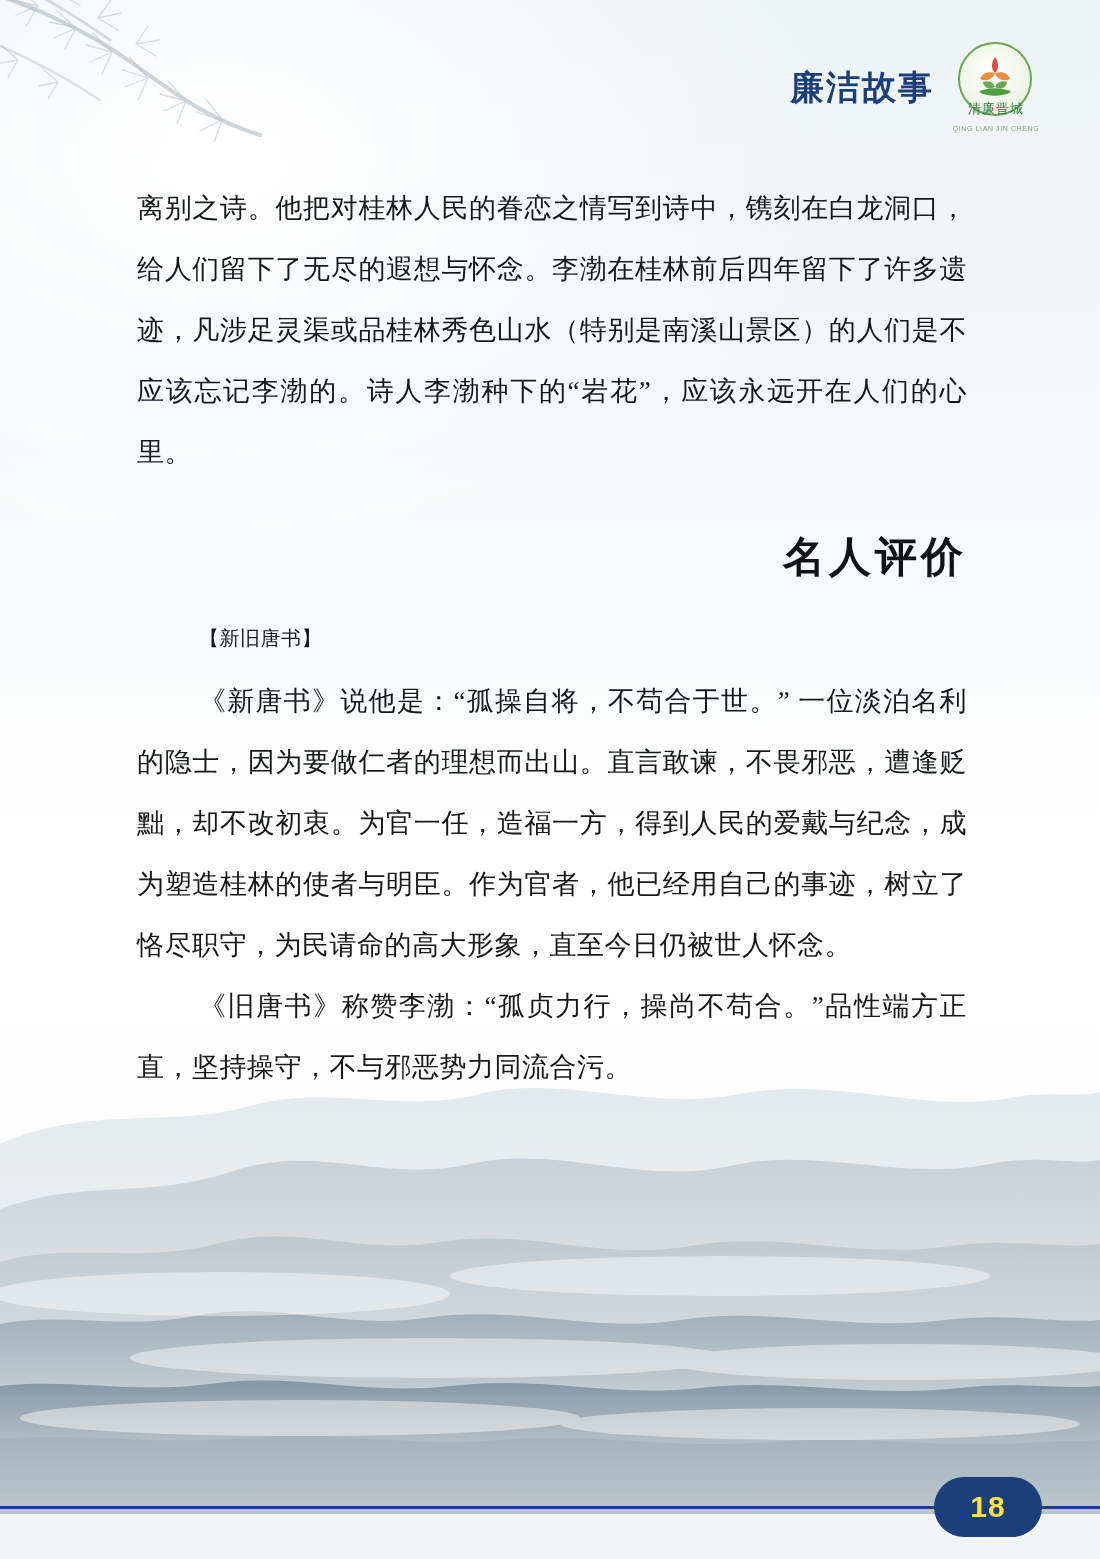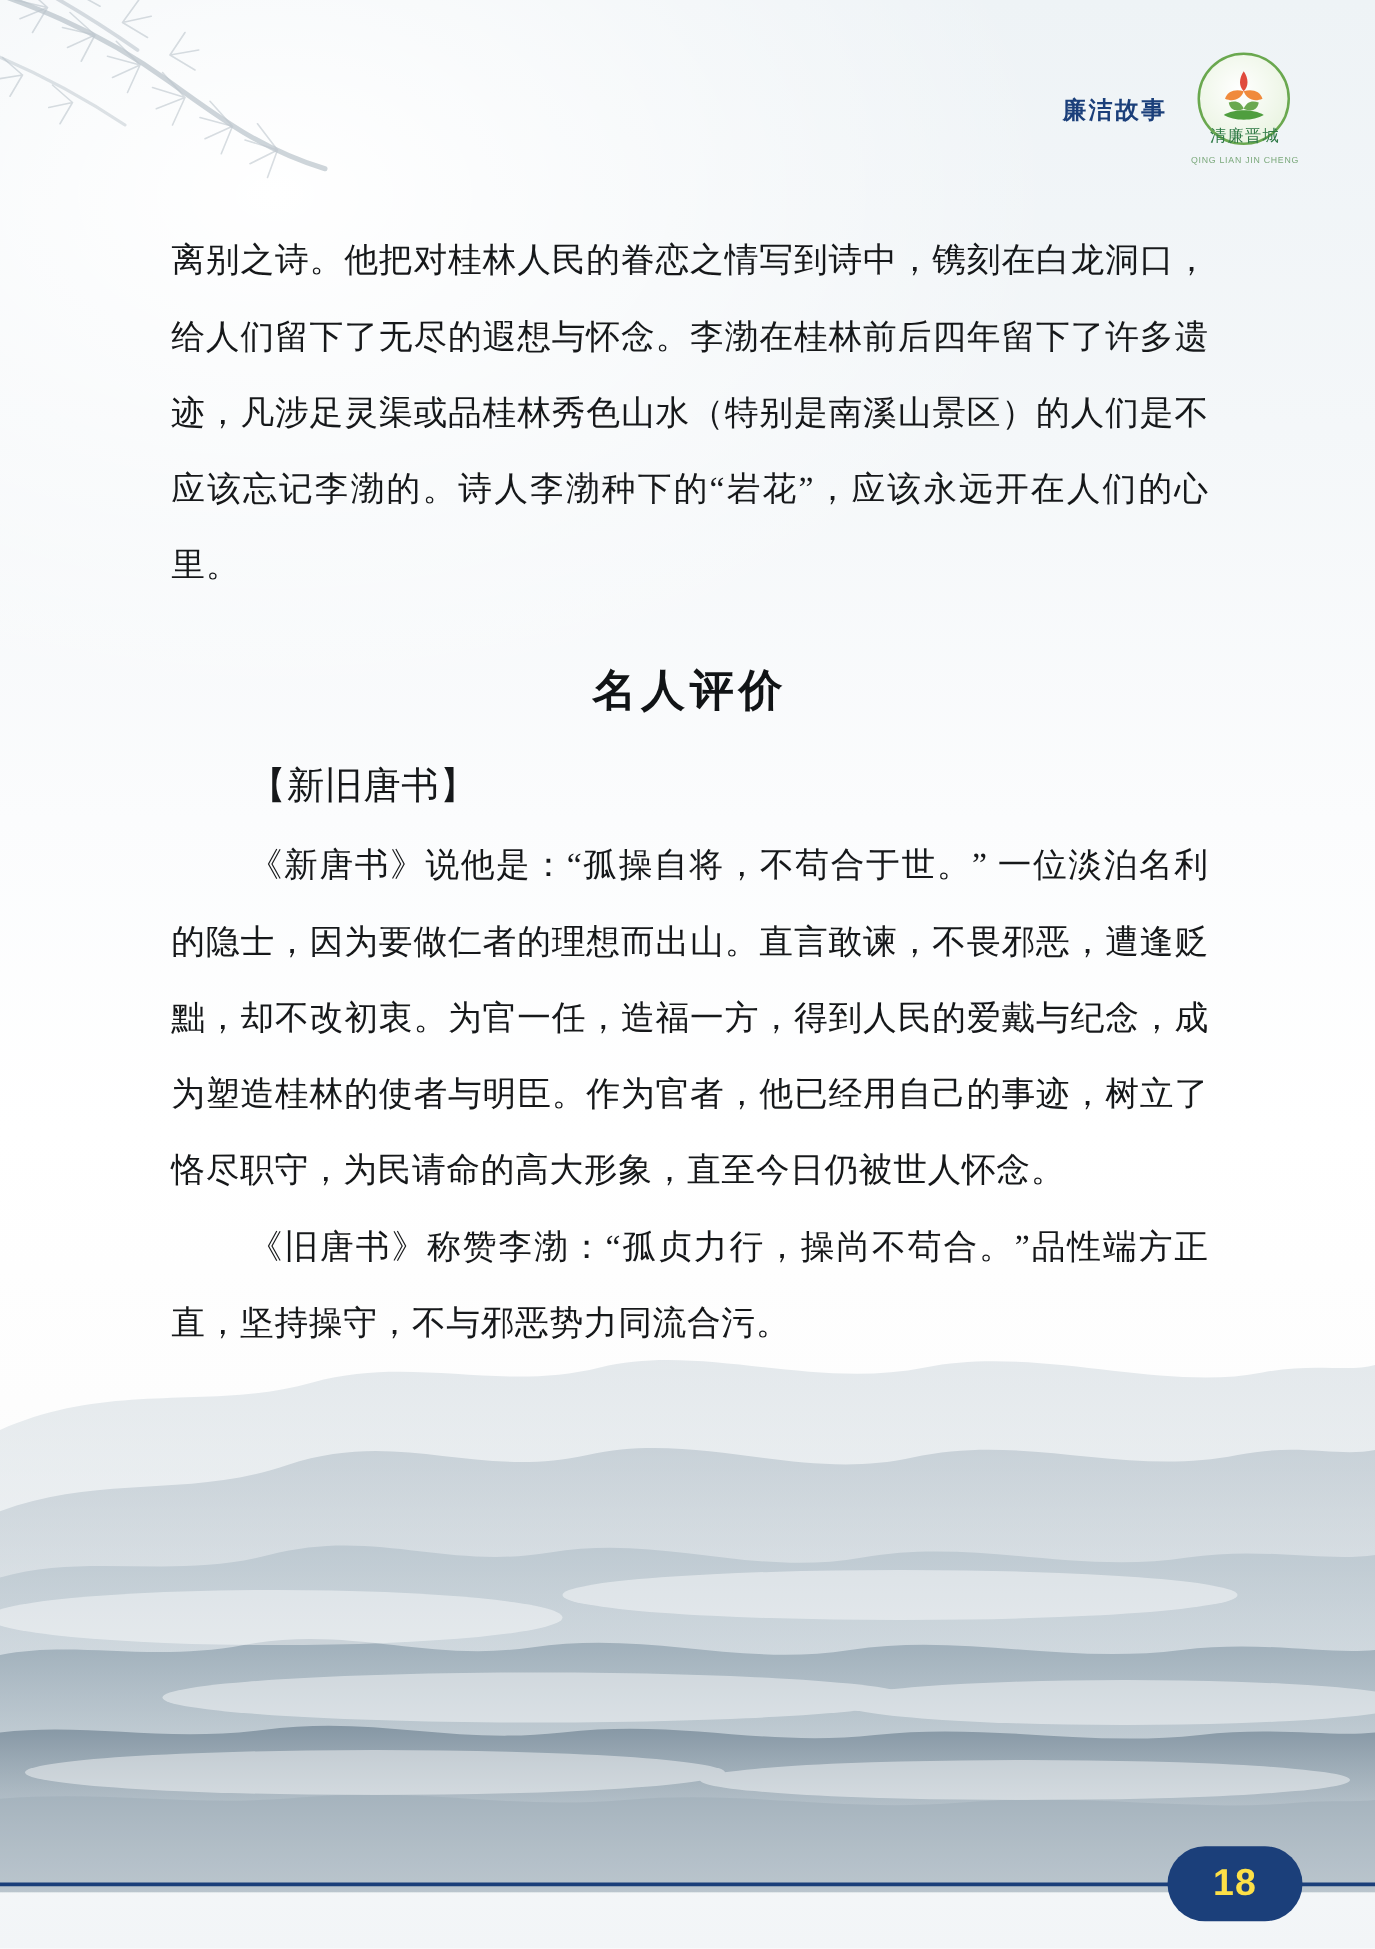--- a/index.html
+++ b/index.html
@@ -39,21 +39,21 @@
   .header {
     position: absolute;
     top: 42px;
     right: 60px;
     display: flex;
     align-items: center;
     gap: 18px;
   }
   .header-title {
     font-family: "Liberation Sans", "DejaVu Sans", sans-serif;
-    font-size: 19px;
+    font-size: 34px;
     font-weight: bold;
     color: #1b3f7a;
     letter-spacing: 2px;
     white-space: nowrap;
   }
   .logo {
     position: relative;
     width: 88px;
     height: 92px;
   }
@@ -113,31 +113,31 @@
     text-justify: inter-ideograph;
     margin: 0;
     letter-spacing: 0.5px;
   }
   .para.indent {
     text-indent: 62px;
   }
 
   .section-title {
     margin: 46px 0 26px 0;
-    text-align: center;
-    font-size: 35px;
+    text-align: right;
+    font-size: 42px;
     font-weight: bold;
     color: #111416;
     letter-spacing: 4px;
     font-family: "Liberation Sans", "DejaVu Sans", sans-serif;
   }
 
   .sub-heading {
     margin: 0 0 6px 0;
-    font-size: 30px;
+    font-size: 20px;
     line-height: 54px;
     color: #16181a;
     text-indent: 62px;
     letter-spacing: 0.5px;
   }
 
   
   .mist {
     position: absolute;
     left: 0;

